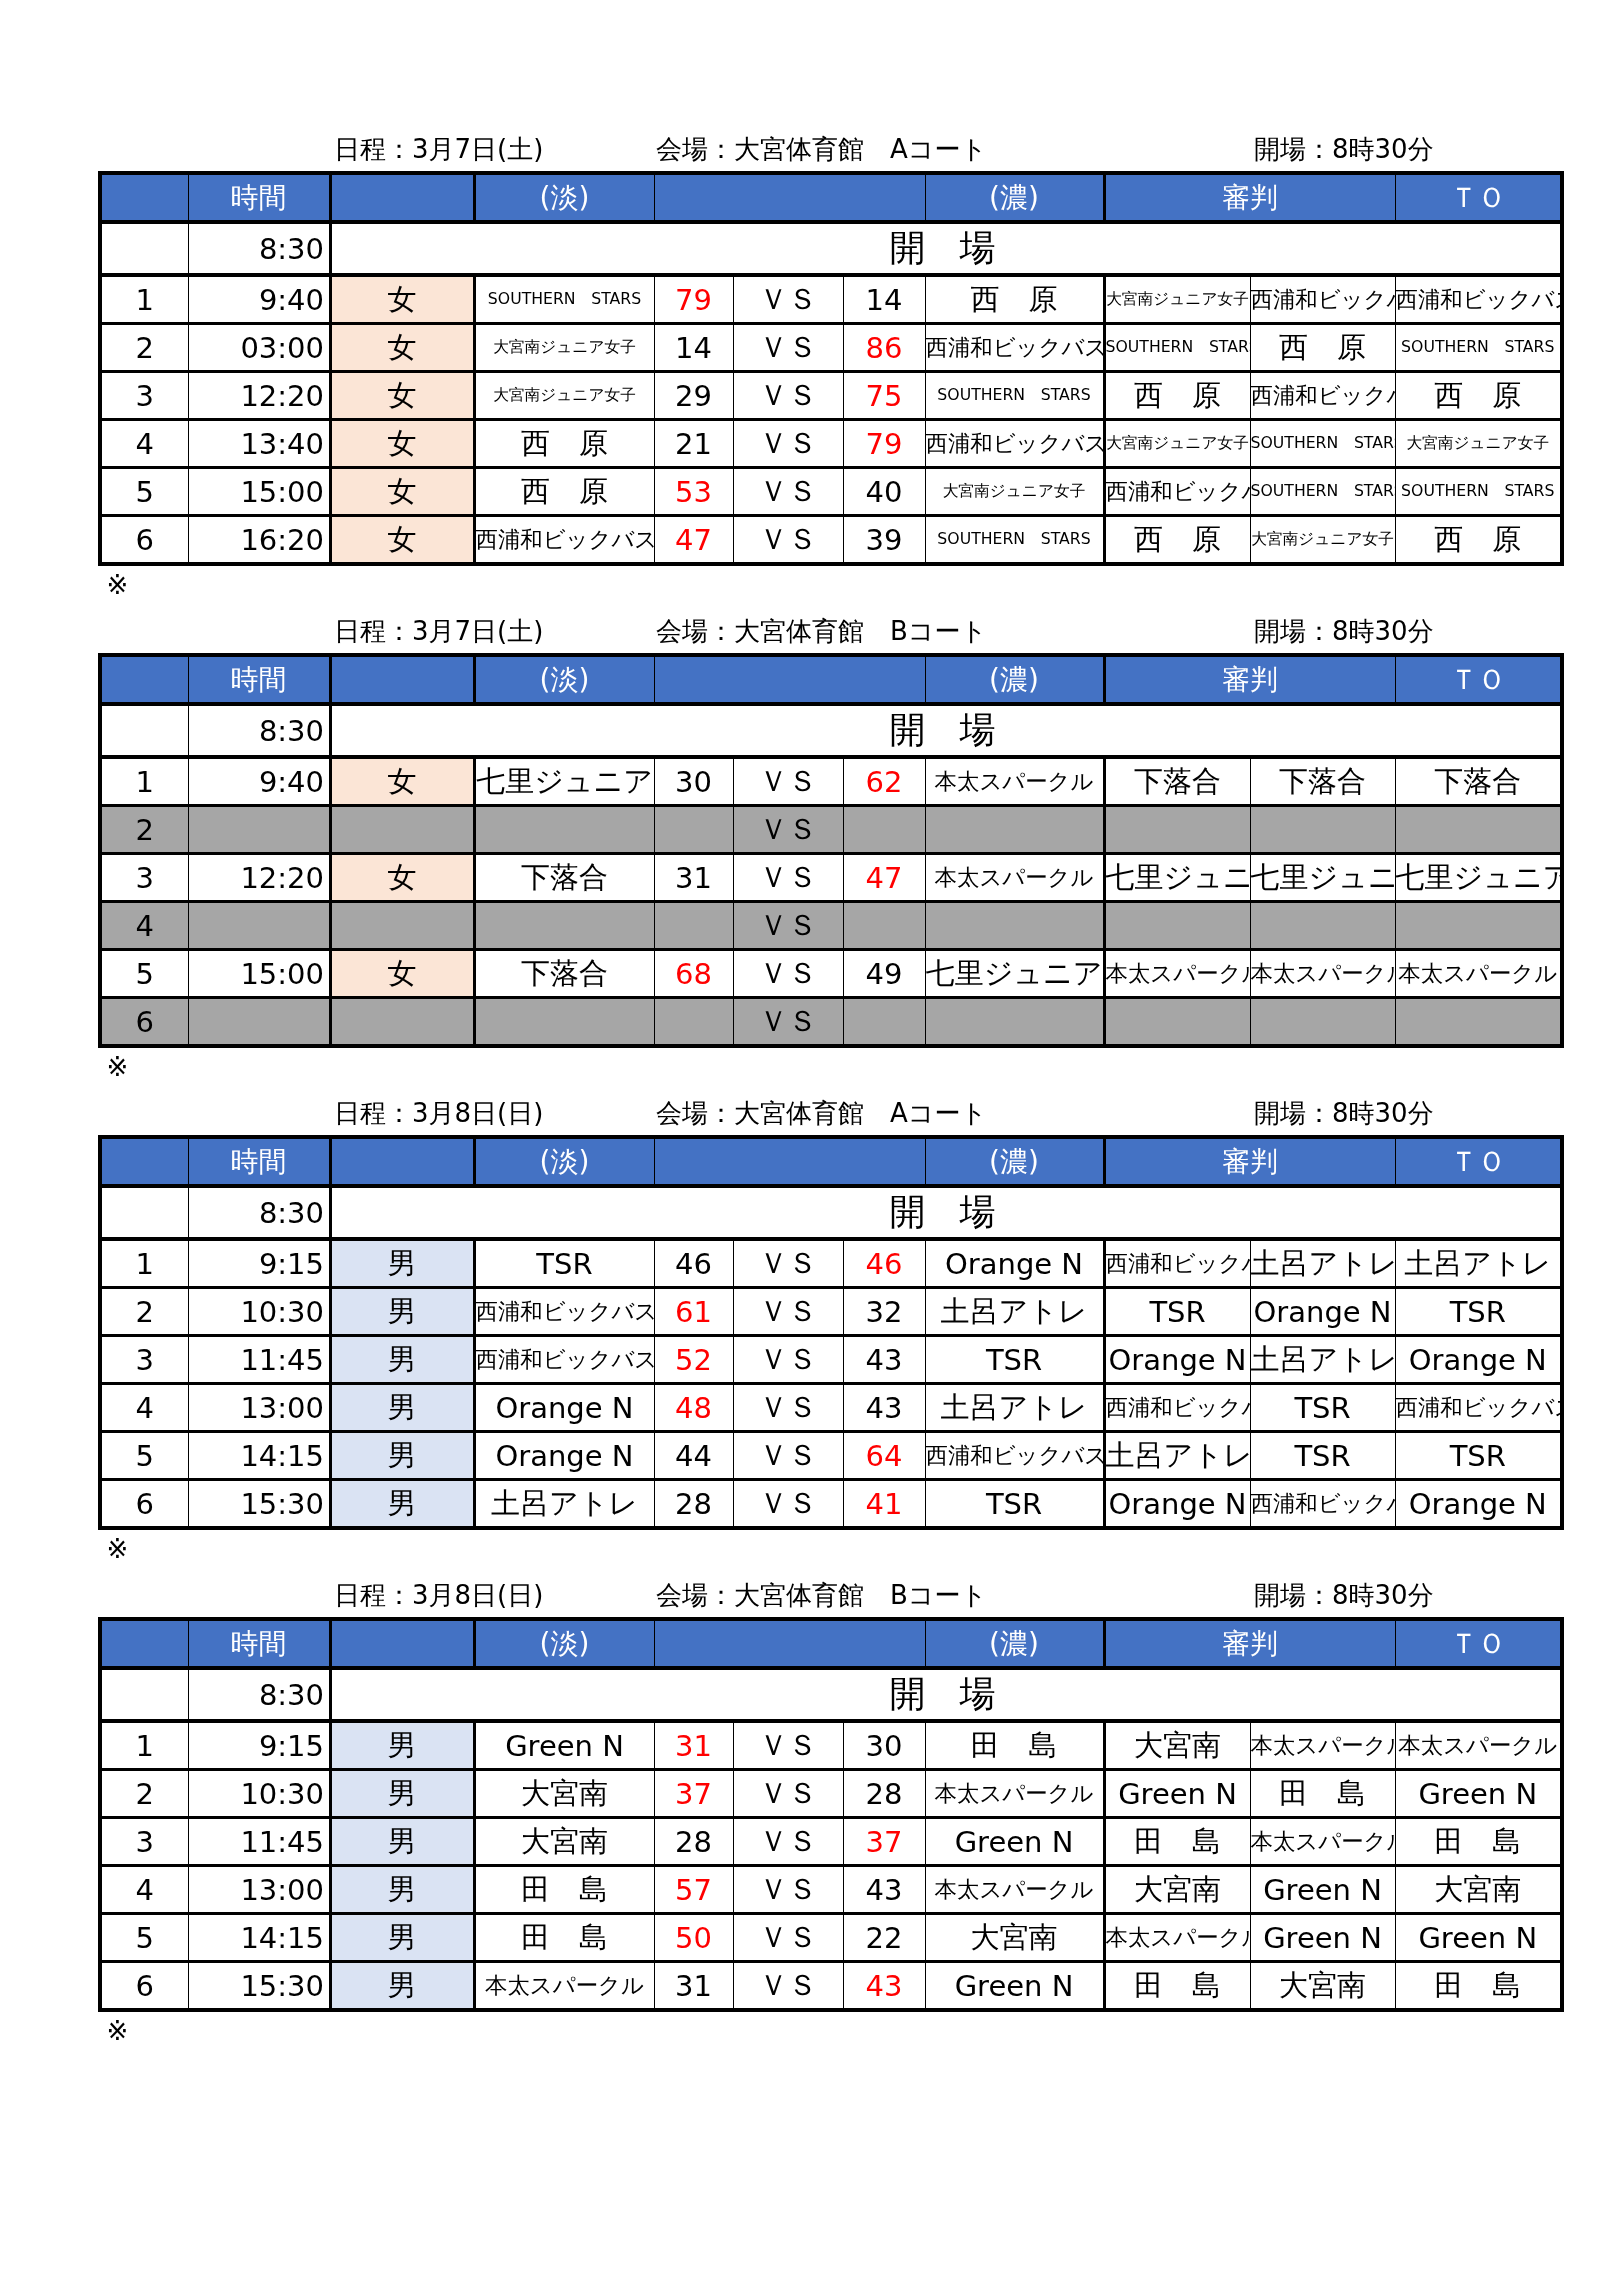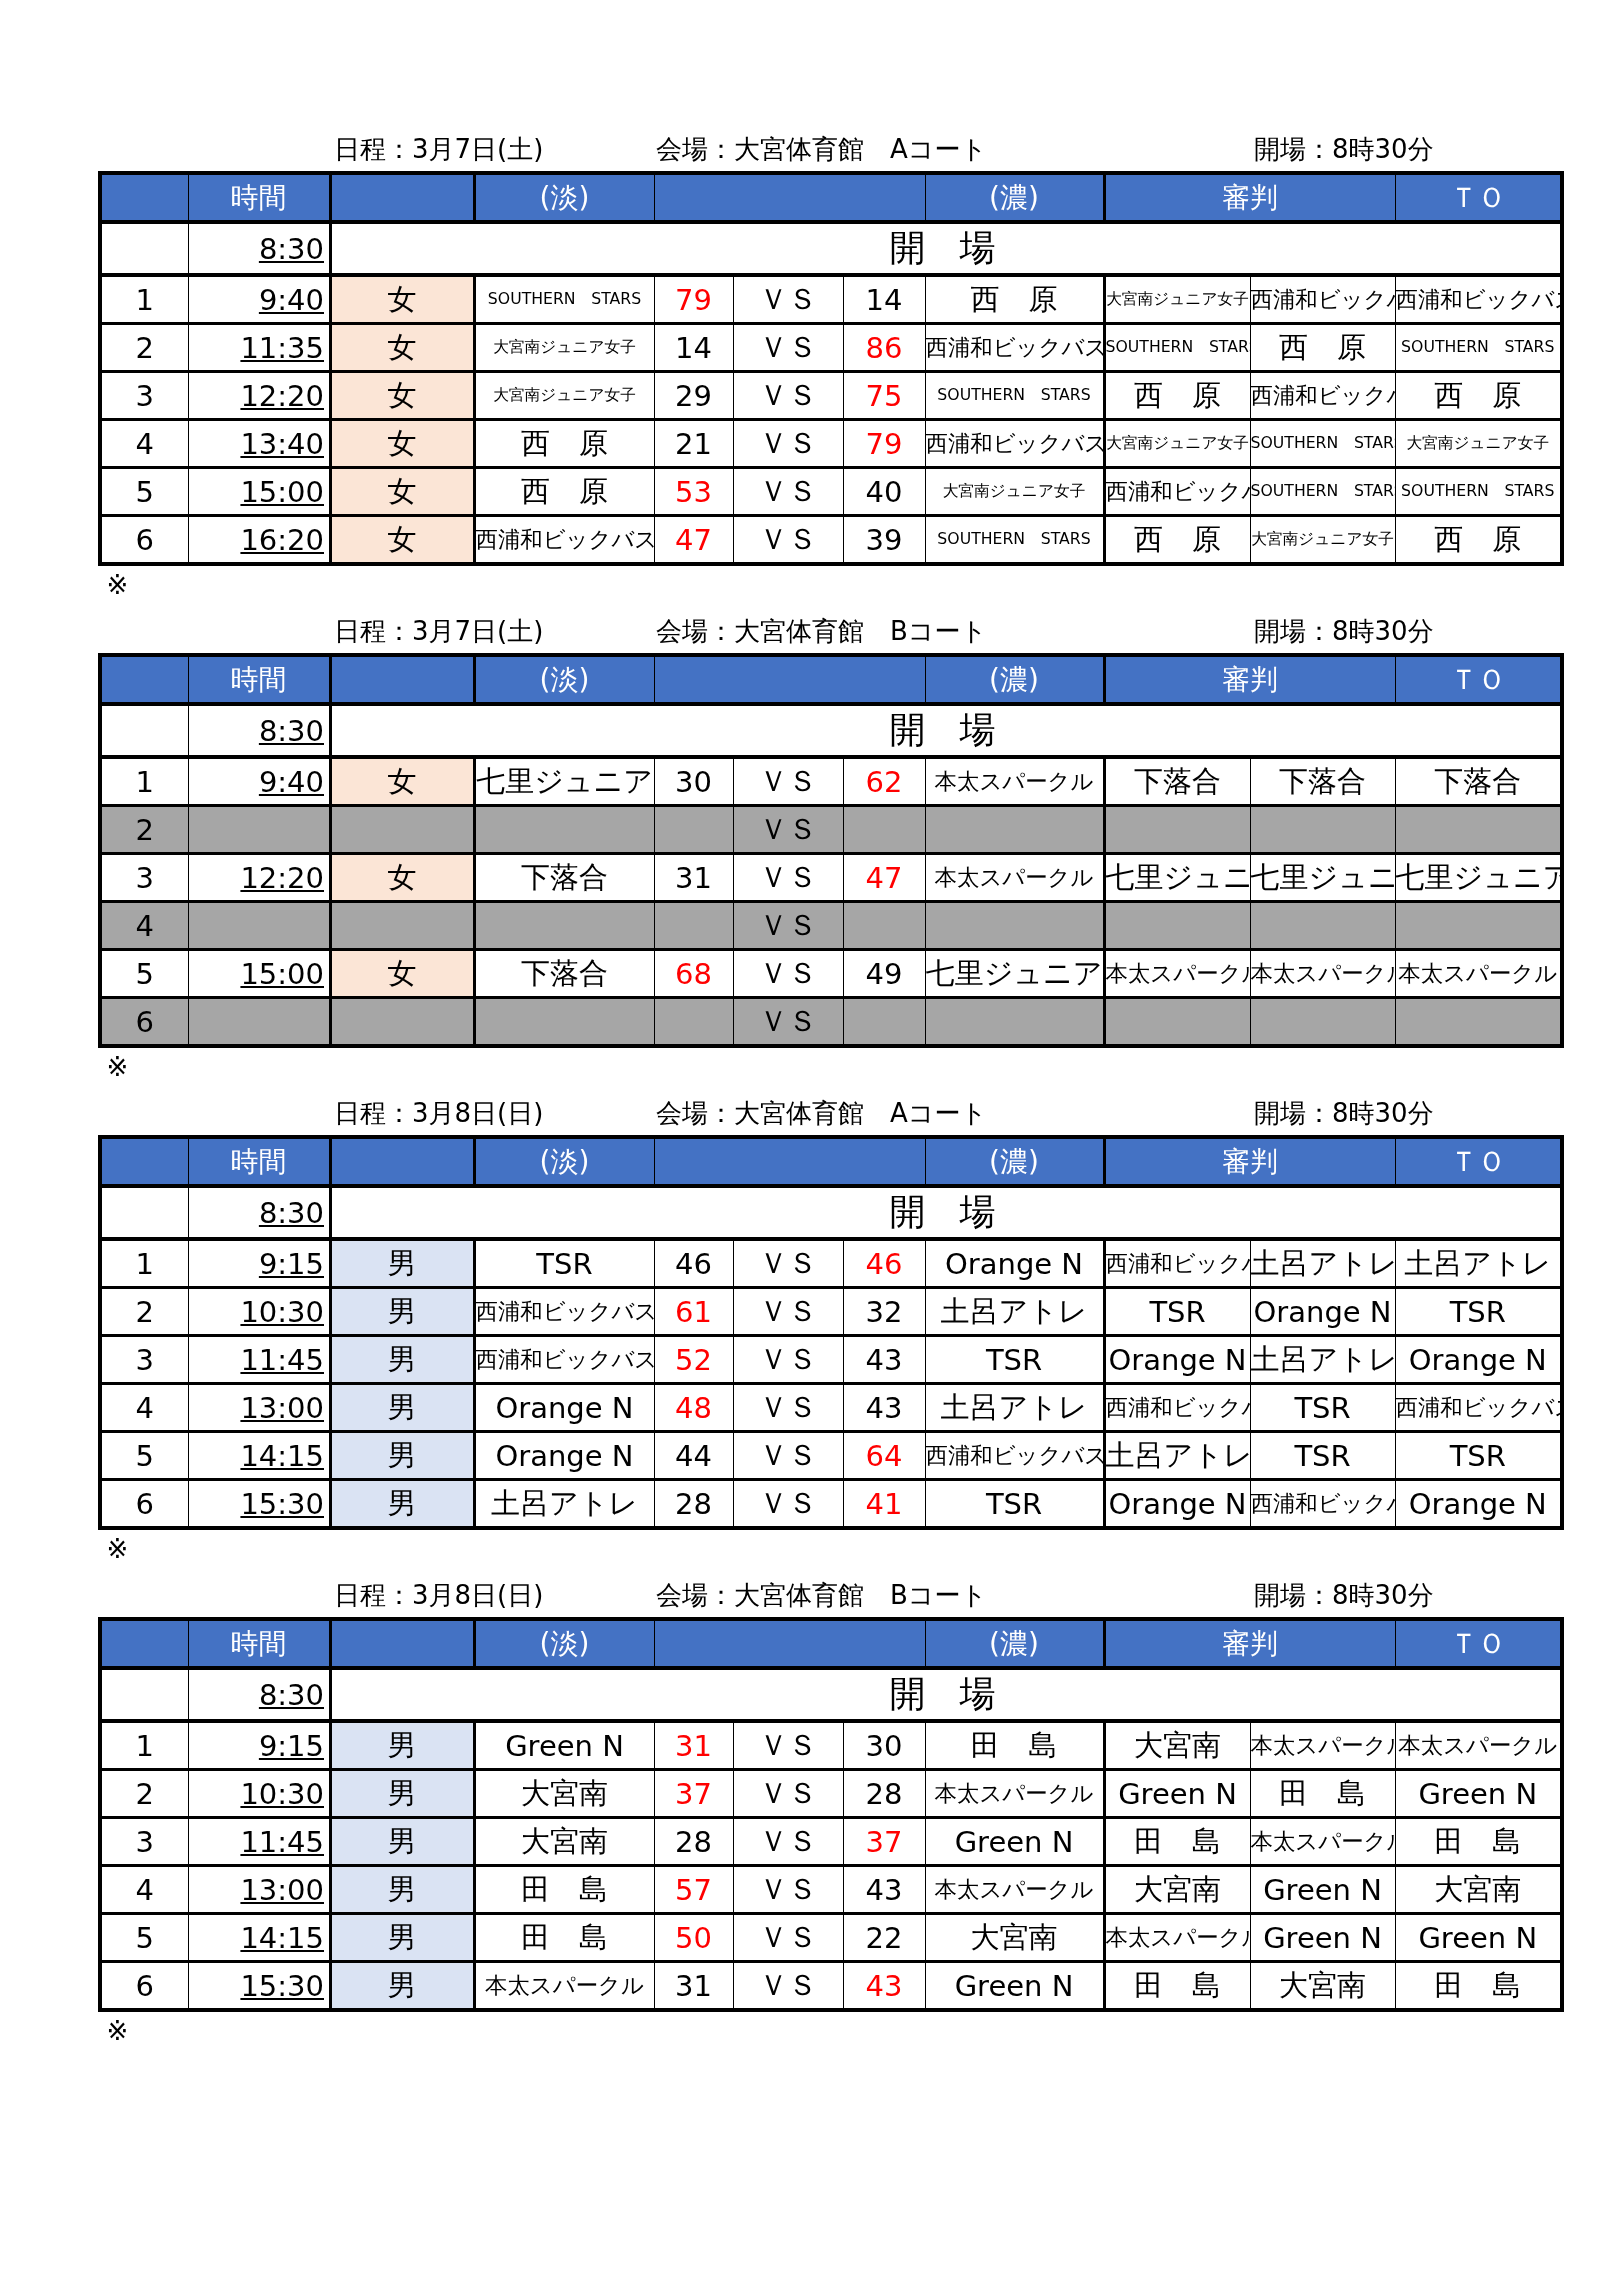--- a/index.html
+++ b/index.html
@@ -9,21 +9,21 @@
   .info span { position: absolute; top: 0; white-space: nowrap; }
   .info .date { left: 236px; }
   .info .venue { left: 558px; }
   .info .open { left: 1156px; }
   table { border-collapse: collapse; table-layout: fixed; width: 1462px; border: 4.5px solid #000; }
   td { border: 1.7px solid #000; height: 45px; padding: 0; text-align: center; vertical-align: middle; white-space: nowrap; overflow: hidden; font-size: 29px; }
   tr.hdr td { background: #4472c4; color: #fff; height: 45px; font-size: 28px; border-bottom: 4.5px solid #000; }
   tr.hdr td.thick-r { border-right: 3.4px solid #000; }
   tr.open td { height: 45px; border-bottom: 4.5px solid #000; }
   tr.open td.banner { font-size: 36px; letter-spacing: 34px; text-align: left; padding-left: 558px; }
-  td.time { text-align: right; padding-right: 4.5px; text-decoration: underline; }
+  td.time { text-align: right; padding-right: 4.5px; }
   td.thick-r { border-right: 3.4px solid #000; }
   td.g-f { background: #fbe5d6; }
   td.g-m { background: #dae3f3; }
   td.win { color: #ff0000; }
   td.sm { font-size: 15.7px; }
   td.md { font-size: 22.4px; }
   tr.row td { border-bottom: 3.4px solid #000; }
   tr.empty td { background: #a6a6a6; }
   .note { position: relative; height: 39px; font-size: 26px; line-height: 39px; }
   .note .mark { position: absolute; left: 8.4px; }
@@ -77,21 +77,21 @@
             <td class="win">79</td>
             <td class="">ＶＳ</td>
             <td class="">14</td>
             <td class="thick-r">西　原</td>
             <td class="sm">大宮南ジュニア女子</td>
             <td class="md">西浦和ビックバス</td>
             <td class="md">西浦和ビックバス</td>
           </tr>
           <tr class="row">
             <td class="">2</td>
-            <td class="time thick-r">11:35</td>
+            <td class="time thick-r">03:00</td>
             <td class="thick-r g-f">女</td>
             <td class="sm">大宮南ジュニア女子</td>
             <td class="">14</td>
             <td class="">ＶＳ</td>
             <td class="win">86</td>
             <td class="thick-r md">西浦和ビックバス</td>
             <td class="sm">SOUTHERN　STARS</td>
             <td class="">西　原</td>
             <td class="sm">SOUTHERN　STARS</td>
           </tr>

